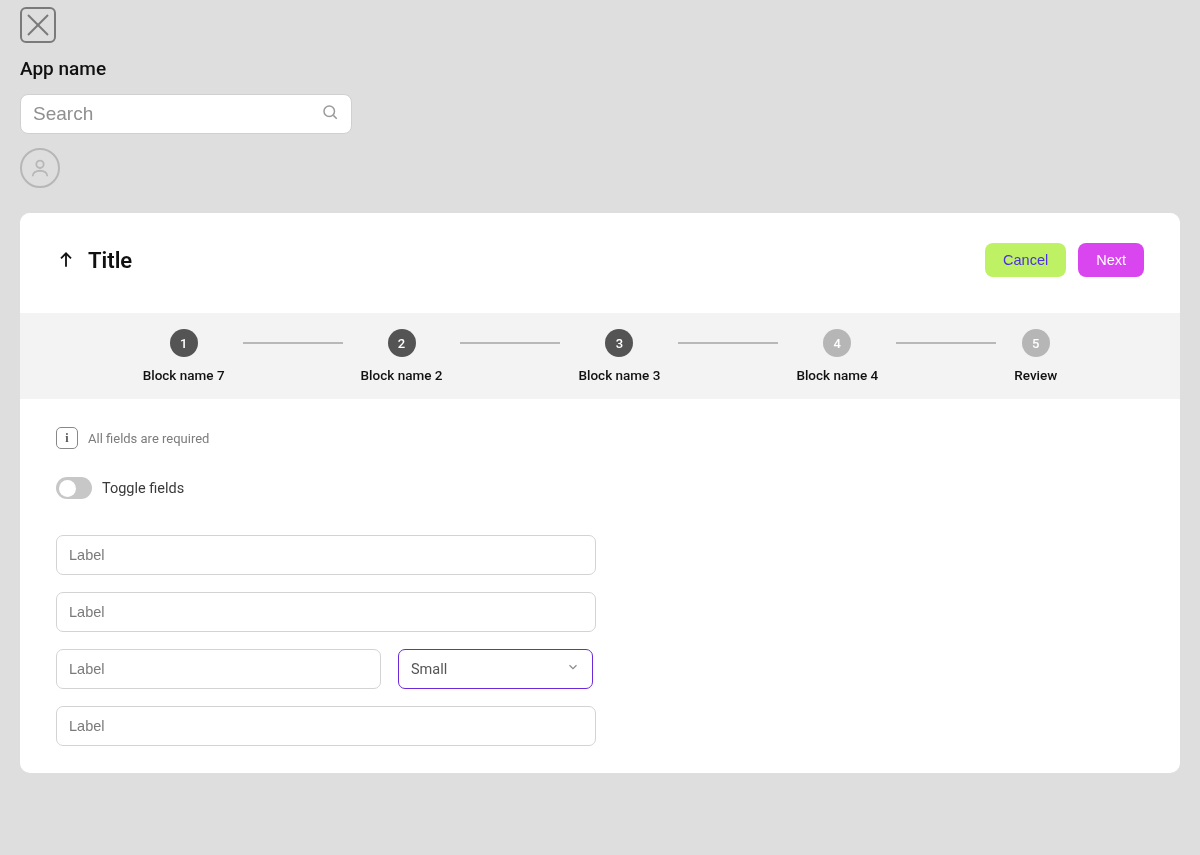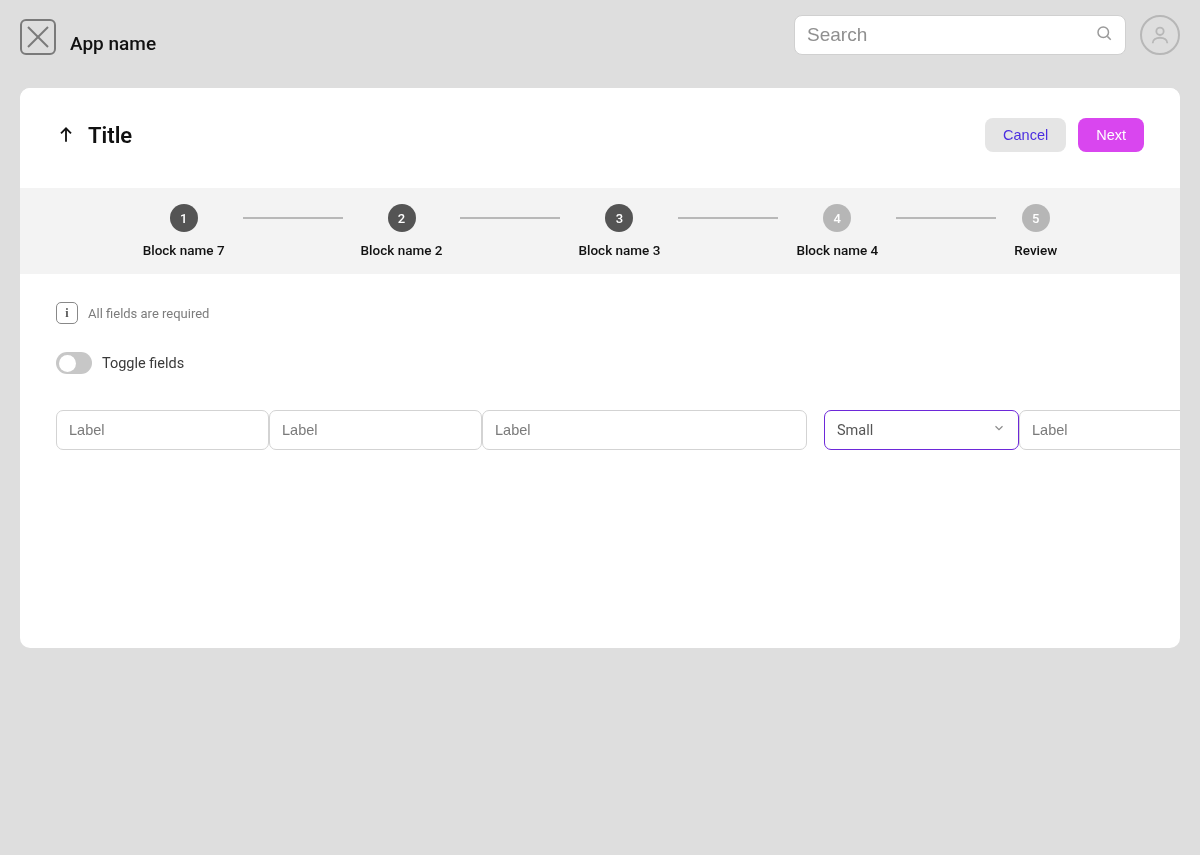--- a/index.html
+++ b/index.html
@@ -5,23 +5,24 @@
     * { box-sizing: border-box; margin: 0; padding: 0; }
     body {
       font-family: -apple-system, BlinkMacSystemFont, "Segoe UI", Roboto, Helvetica, Arial, sans-serif;
       background: #dedede;
       width: 1200px;
       height: 855px;
       overflow: hidden;
     }
     .topbar {
       display: flex;
-      align-items: flex-end;
-      padding: 15px 20px;
+      align-items: flex-start;
+      padding: 7px 20px;
       gap: 14px;
+      flex-direction: column;
     }
     .logo-box {
       width: 36px;
       height: 36px;
       border: 2px solid #7a7a7a;
       border-radius: 6px;
       display: flex;
       align-items: center;
       justify-content: center;
       flex-shrink: 0;
@@ -93,21 +94,21 @@
     .btn-group { display: flex; gap: 12px; }
     .btn {
       font-size: 14.5px;
       font-weight: 500;
       padding: 9px 18px;
       border-radius: 8px;
       border: none;
       cursor: pointer;
     }
     .btn-cancel {
-      background: #e5e5e5;
+      background: #bef264;
       color: #4c2fe0;
     }
     .btn-next {
       background: #d946ef;
       color: #fff;
     }
     .stepper {
       display: flex;
       align-items: flex-start;
       justify-content: center;
@@ -195,21 +196,22 @@
       position: absolute;
       top: 2.5px;
       left: 3px;
     }
     .toggle-label {
       font-size: 14.5px;
       color: #3a3a3a;
     }
     .fields {
       display: flex;
-      flex-direction: row;
+      flex-direction: column;
+      gap: 17px;
       width: 540px;
     }
     .field-row {
       display: flex;
       gap: 17px;
     }
     .field {
       flex: 1;
       height: 40px;
       border: 1px solid #d3d3d3;

